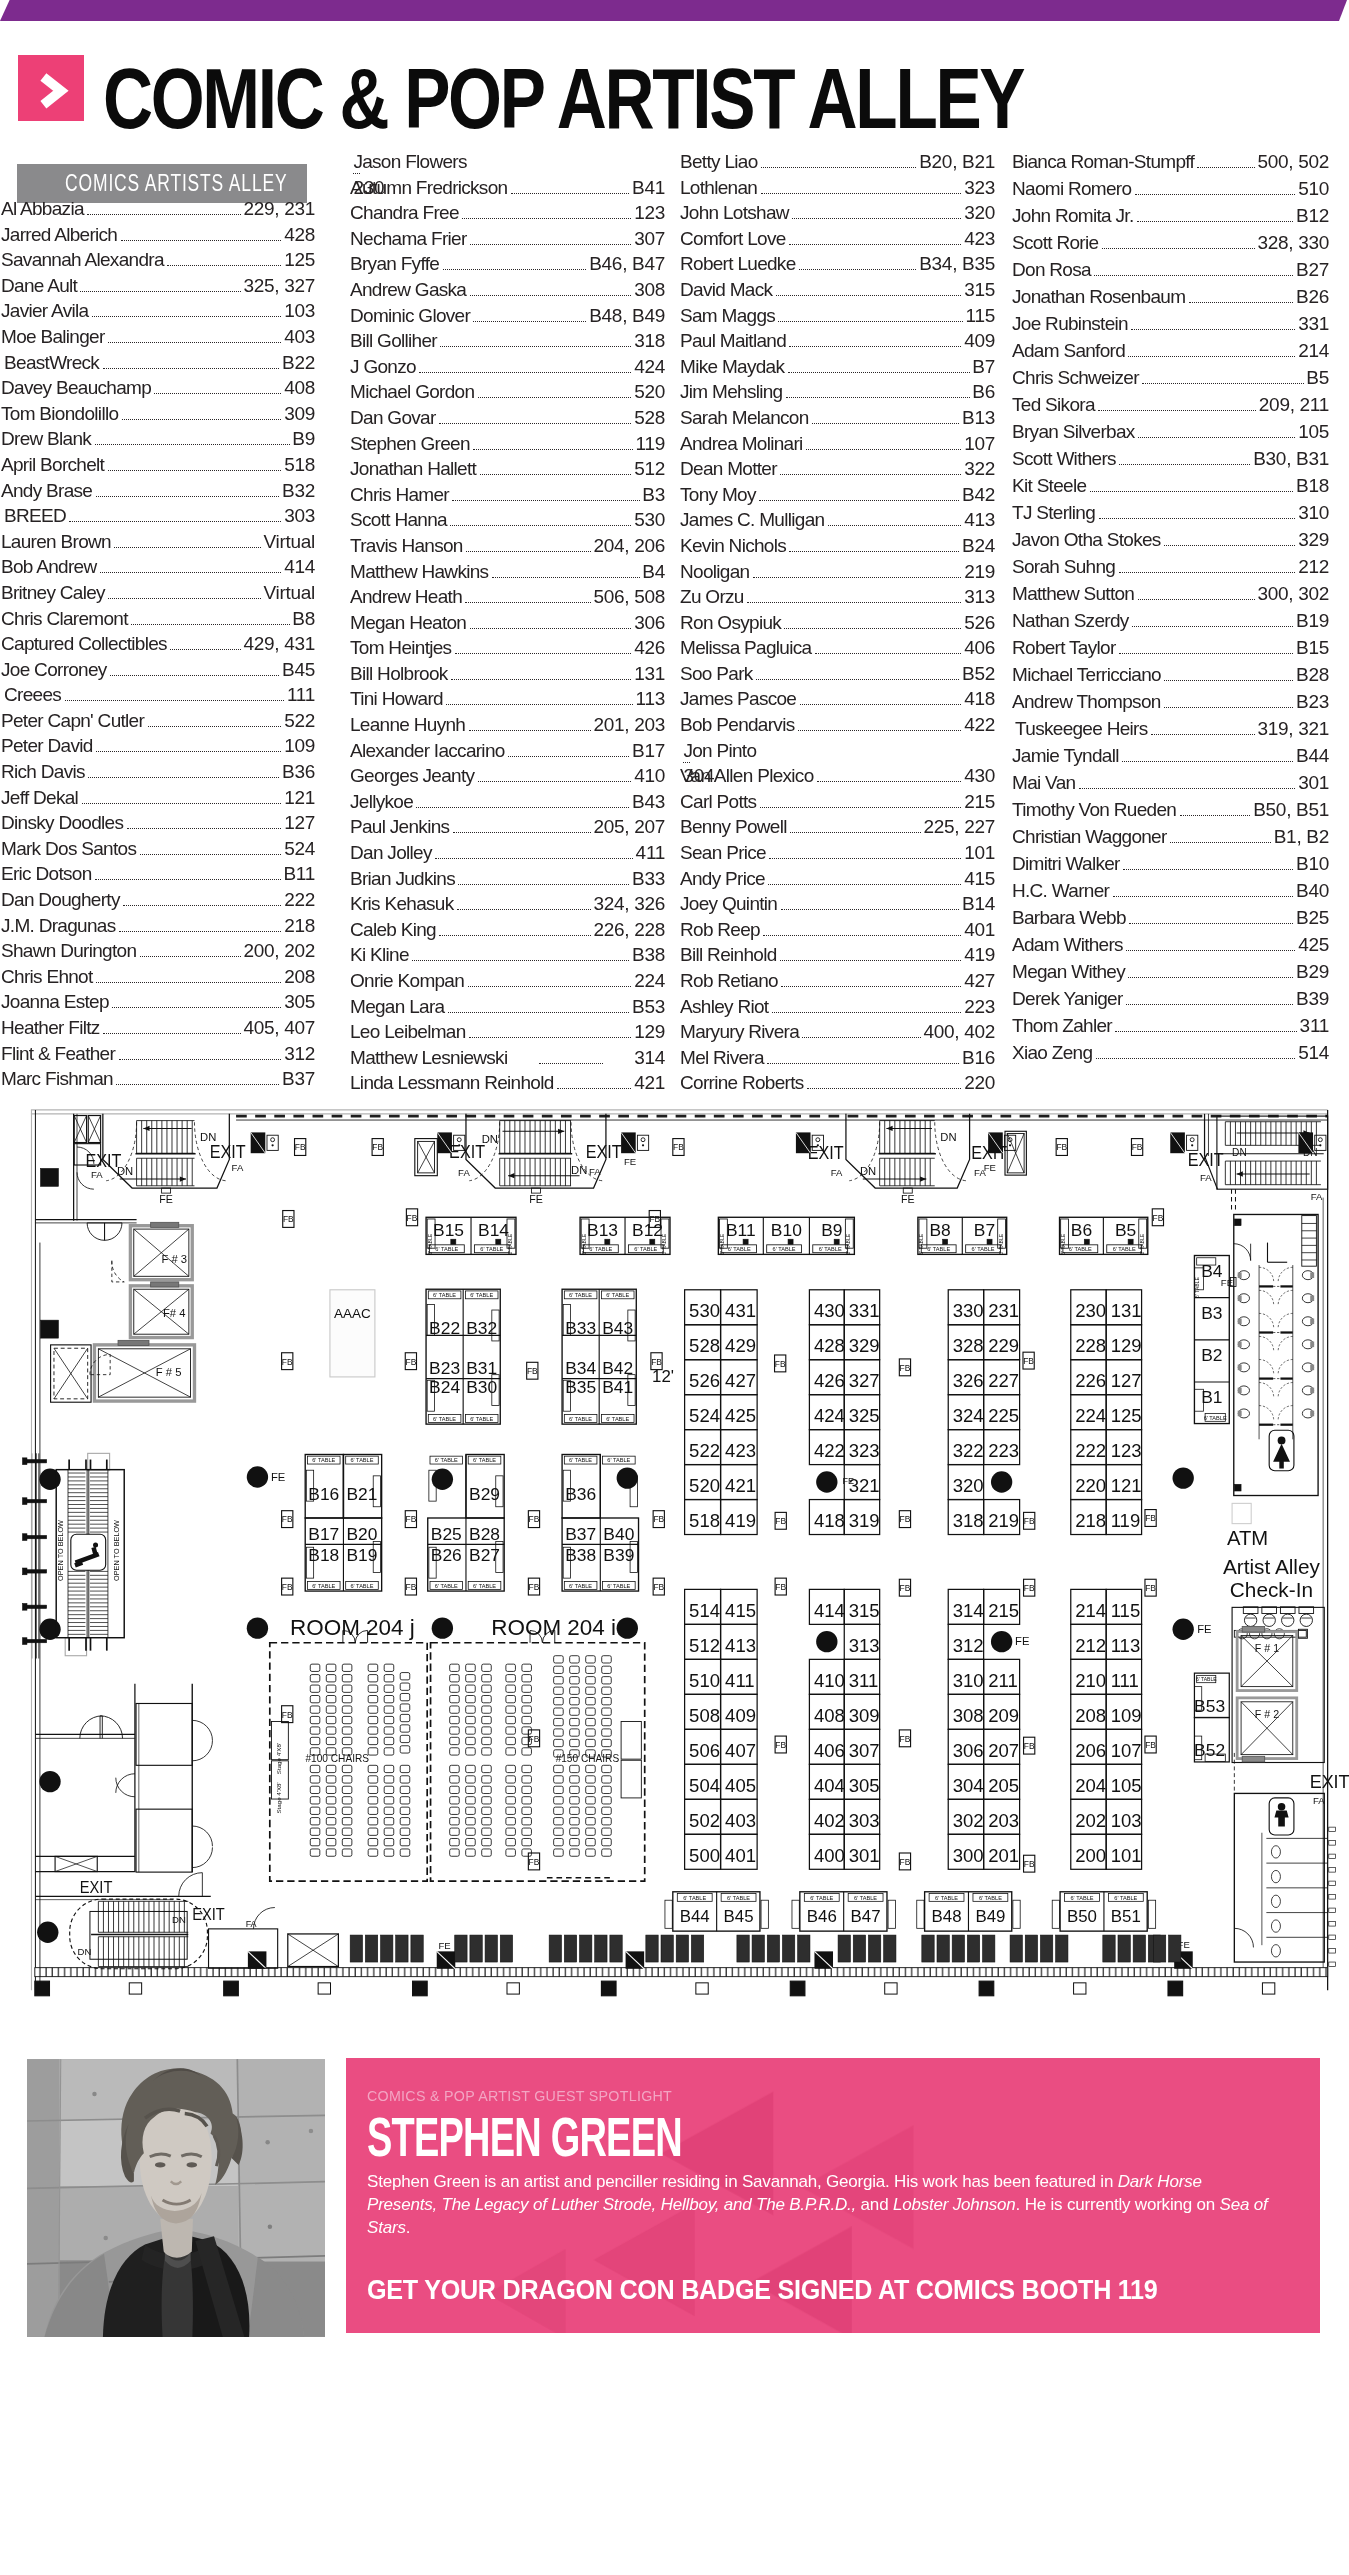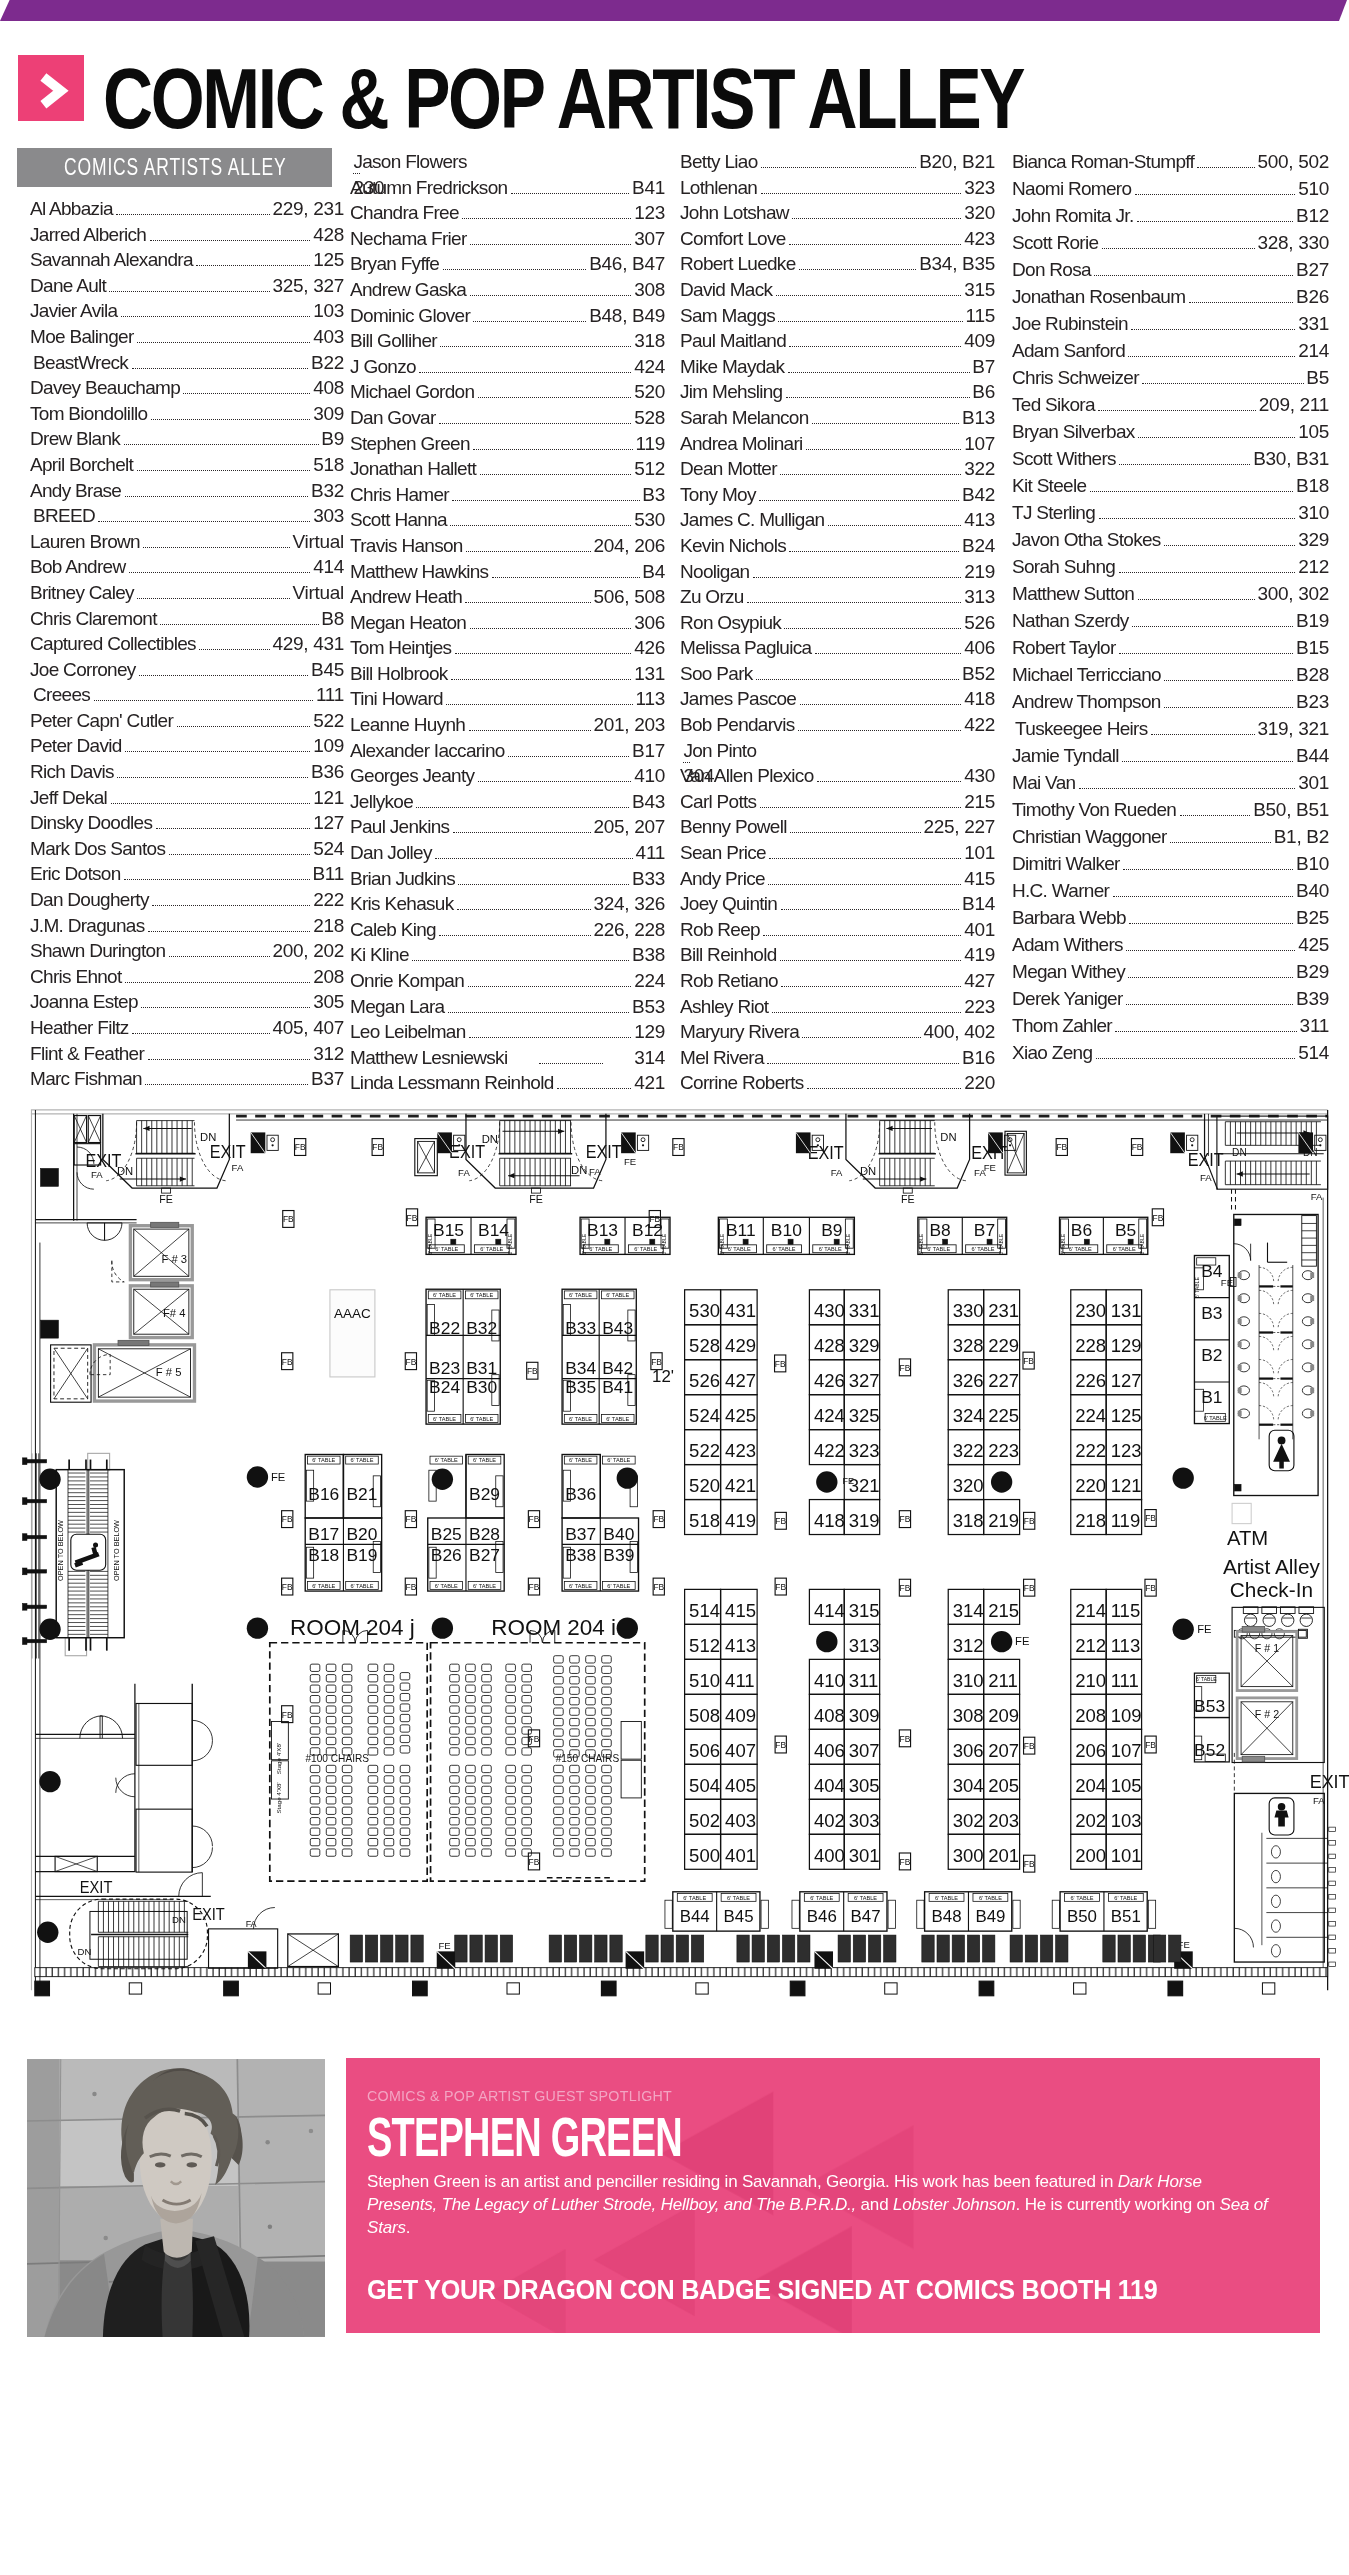--- a/index.html
+++ b/index.html
@@ -15,25 +15,25 @@
 <div style="position:absolute;left:0;top:0;width:1349px;height:21px;background:#7d2b8e;clip-path:polygon(9.6px 0,1347px 0,1339px 21px,0 21px);"></div>
 
 <div style="position:absolute;left:18px;top:55px;width:66px;height:66px;background:#ed4076;"></div>
 
 <svg style="position:absolute;left:18px;top:55px;" width="66" height="66" viewBox="0 0 117 117">
     <polyline points="45,39 76,63.5 45,88" stroke="#fff" stroke-width="17" fill="none" stroke-linejoin="miter"></polyline>
   </svg>
 
 <div style="position:absolute;left:103px;top:50px;width:956px;font-size:85px;font-weight:bold;color:#0b0b0b;letter-spacing:-2.8px;transform:scaleX(0.815);transform-origin:left top;white-space:pre;">COMIC &amp; POP ARTIST ALLEY</div>
 
-<div style="position:absolute;left:17.4px;top:148px;width:315px;height:39px;background:#8a8a8c;color:#fff;display:flex;align-items:center;justify-content:center;font-size:23px;letter-spacing:1.1px;white-space:nowrap;">
+<div style="position:absolute;left:17.4px;top:164px;width:262px;height:39px;background:#8a8a8c;color:#fff;display:flex;align-items:center;justify-content:center;font-size:23px;letter-spacing:1.1px;white-space:nowrap;padding-left:28px;">
     <span style="transform:scaleX(0.76);white-space:nowrap;">COMICS ARTISTS ALLEY</span>
   </div>
 
-<div class="col" style="left:30px;top:198px;width:314px;">
+<div class="col" style="left:1px;top:198px;width:314px;">
 <div class="row" style="height:25.6px;">
       <span class="nm">Al Abbazia</span>
       <span class="ld"></span>
       <span class="no">229, 231</span>
     </div>
 <div class="row" style="height:25.6px;">
       <span class="nm">Jarred Alberich</span>
       <span class="ld"></span>
       <span class="no">428</span>
     </div>

